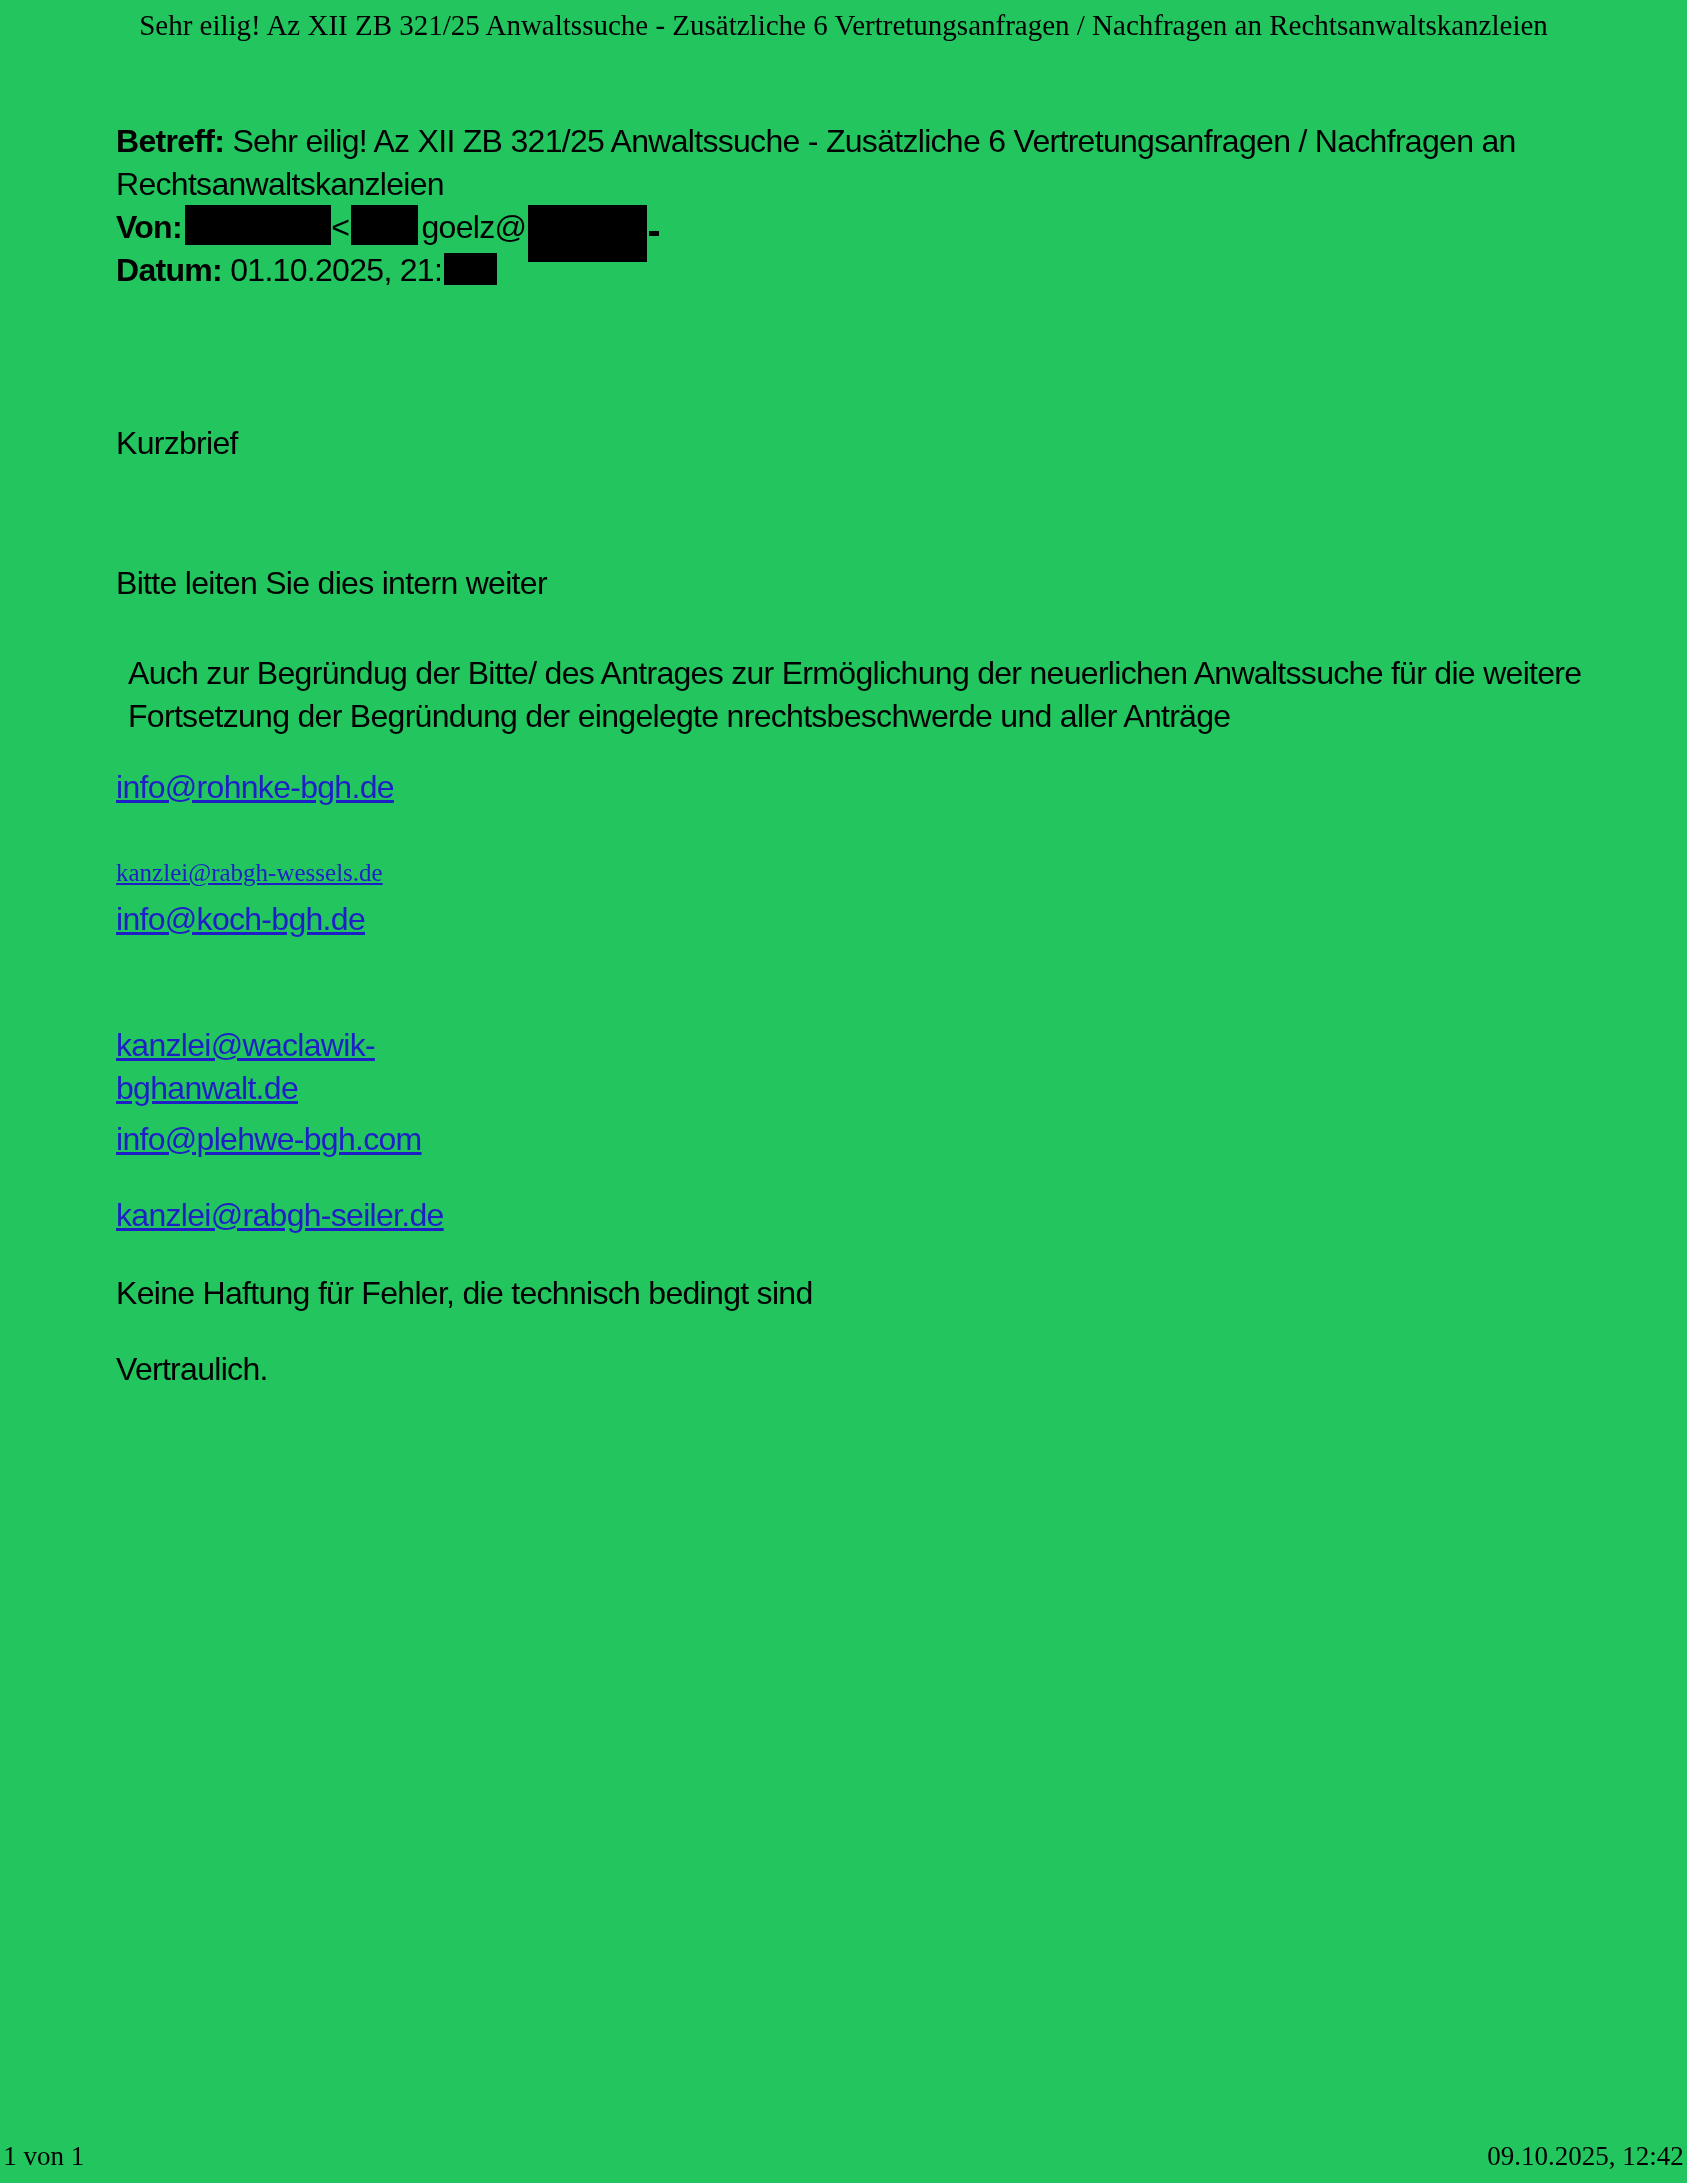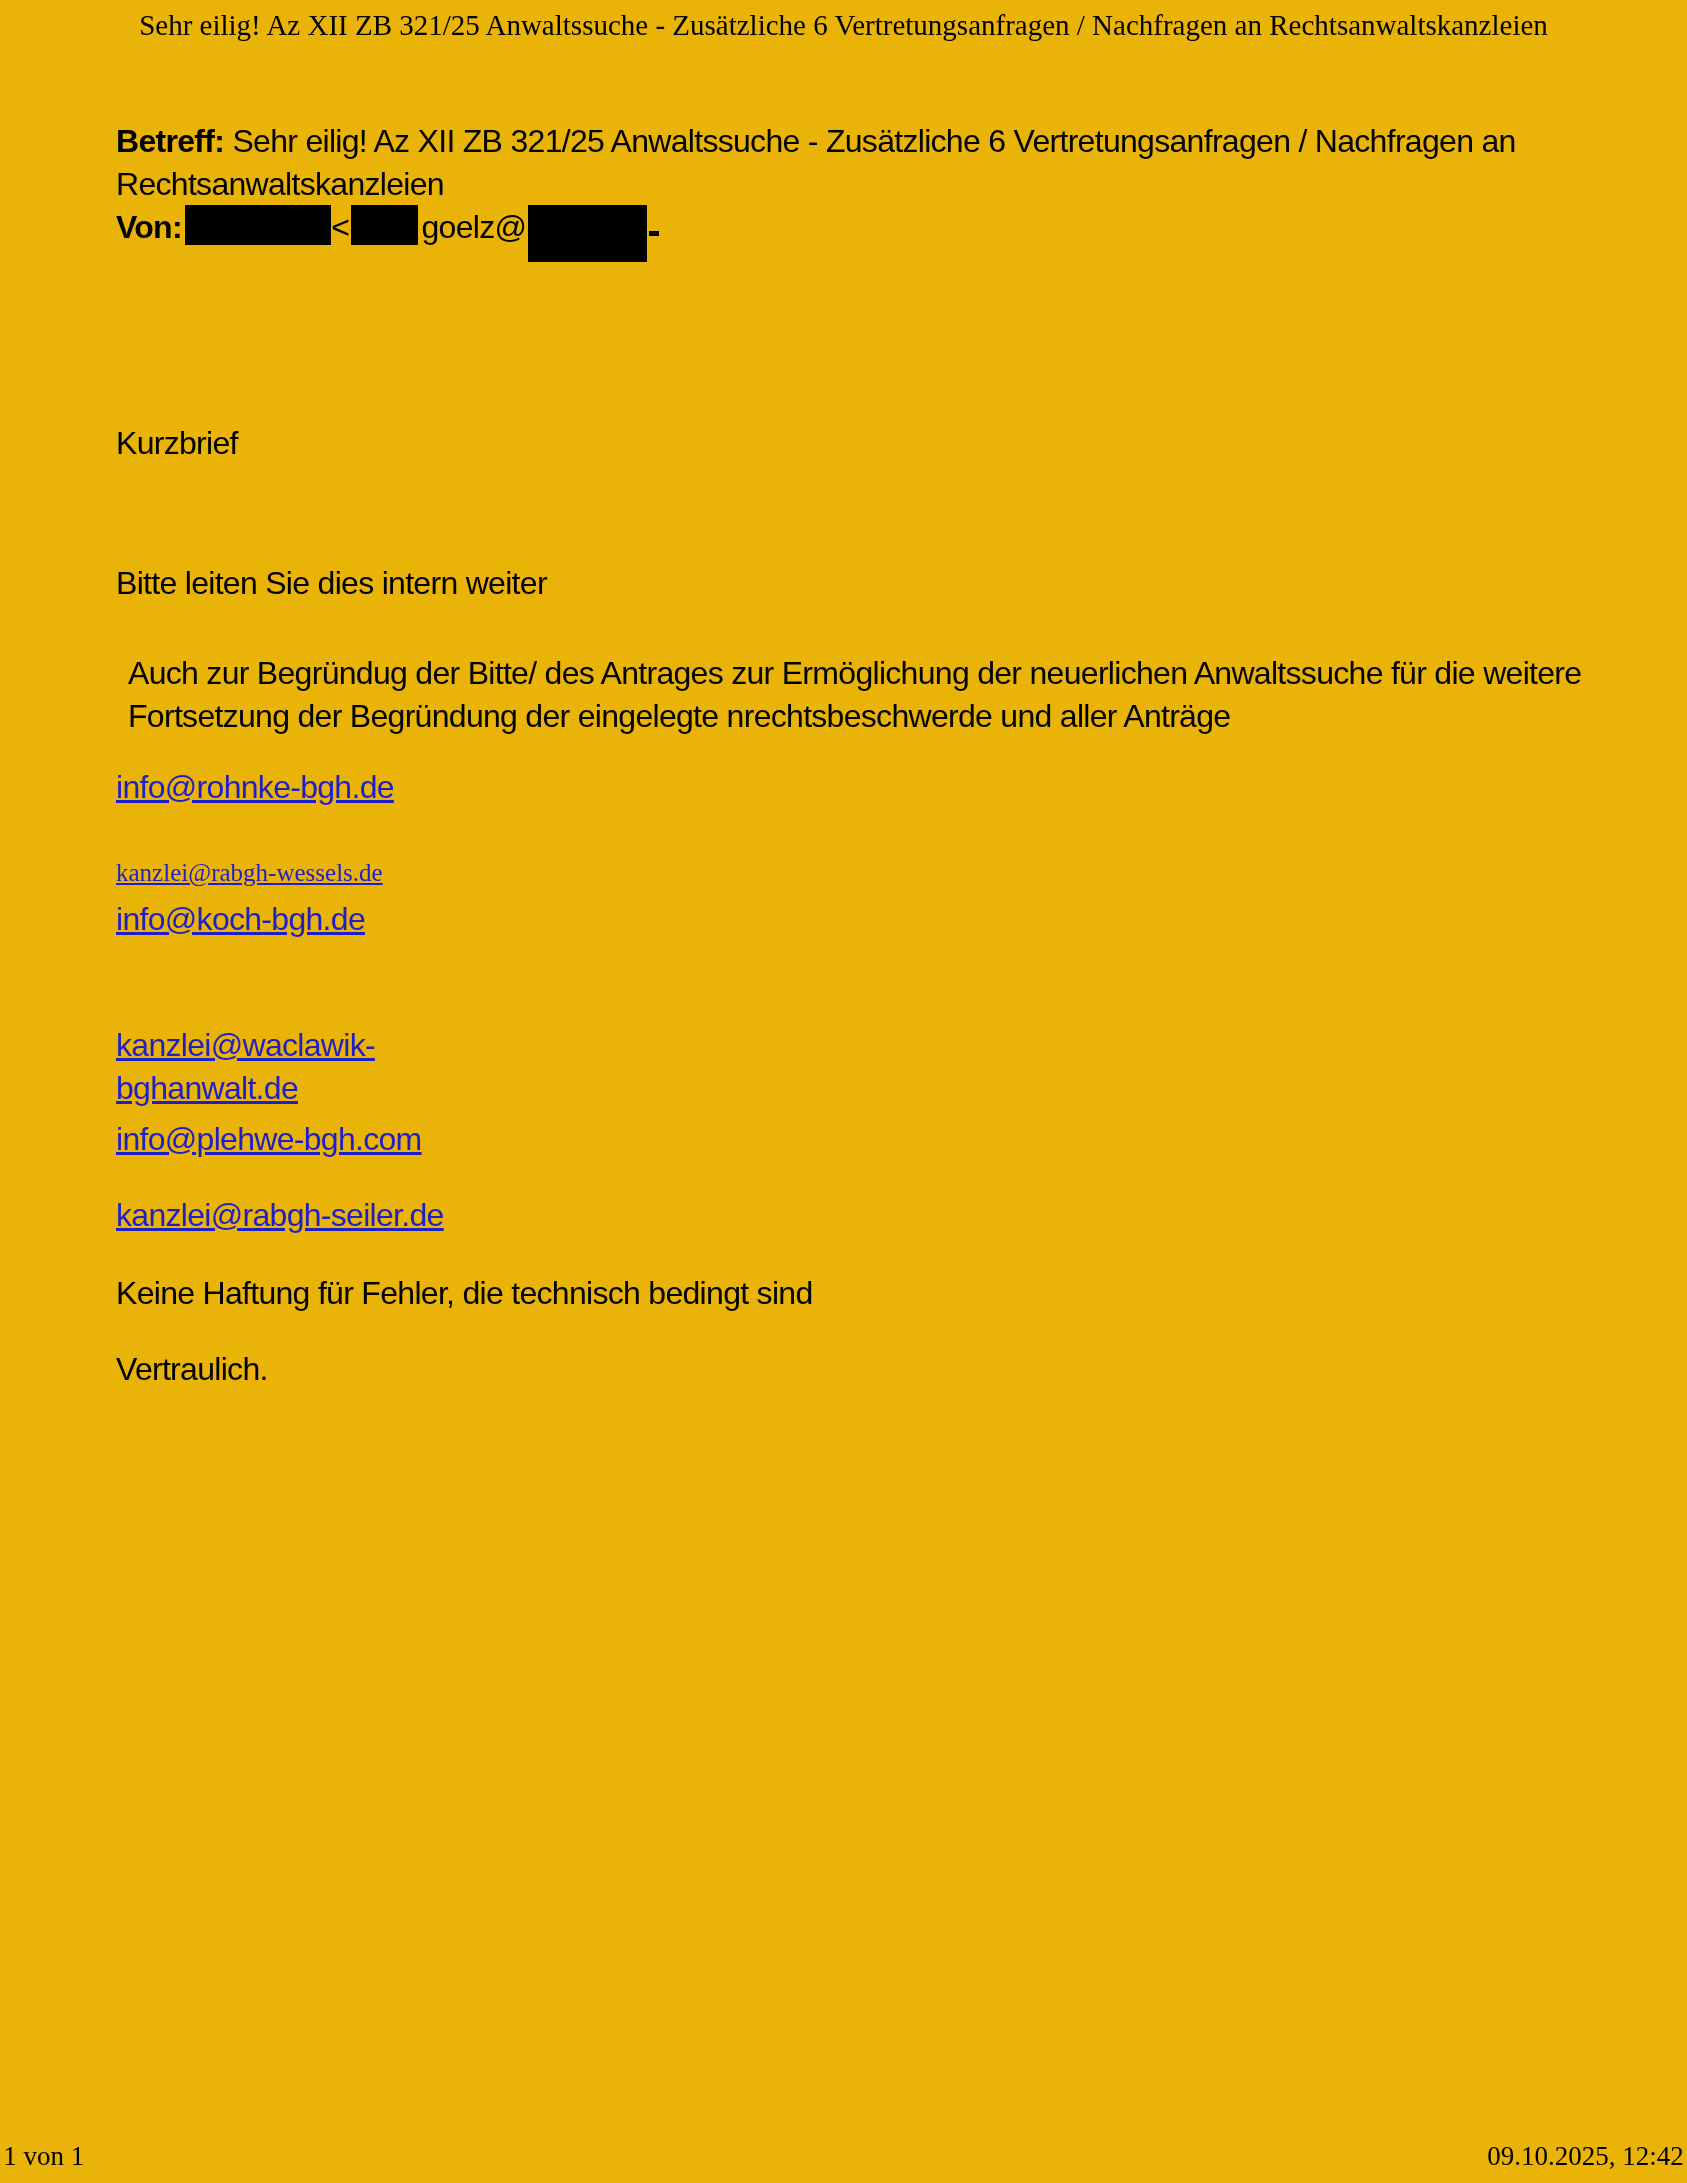--- a/index.html
+++ b/index.html
@@ -1,20 +1,20 @@
 <!DOCTYPE html>
 <html style="font-size:10.6px"><head>
 <meta charset="utf-8">
 <style>
   html,body{margin:0;padding:0;background:#ffffff;}
   .page{
     position:relative;
     width:1687px;
     height:2183px;
-    background:#eab308;
+    background:#22c55e;
     color:#000000;
     font-family:"Liberation Sans",sans-serif;
     overflow:hidden;
   }
   .abs{position:absolute;}
   .serif{font-family:"Liberation Serif",serif;}
   .print-hf{
     font-family:"Liberation Serif",serif;
     font-size:27px;
     color:#000000;
@@ -70,20 +70,21 @@
 <body>
 
 <div class="page">
 
   <div class="abs title print-hf" style="font-size:29px;">Sehr eilig! Az XII ZB 321/25 Anwaltssuche - Zusätzliche 6 Vertretungsanfragen / Nachfragen an Rechtsanwaltskanzleien</div>
 
   <div class="abs bodytext" style="top:120px;left:116px;width:1528px;"><b>Betreff:</b> <span>Sehr eilig! Az XII ZB 321/25 Anwaltssuche - Zusätzliche 6 Vertretungsanfragen / Nachfragen an Rechtsanwaltskanzleien</span></div>
 
   <div class="abs bodytext" style="top:205px;left:116px;white-space:nowrap;"><b>Von:</b><span class="redact" style="width:146px;margin-left:3.3px;"></span><span>&lt;</span><span class="redact" style="width:67px;margin-left:2px;margin-right:3.3px;"></span><span>goelz@</span><span class="redact tall" style="width:119px;margin-left:2px;"></span><span class="redact-dash"></span></div>
 
+  <div class="abs bodytext" style="top:249px;left:116px;white-space:nowrap;"><b>Datum:</b> <span>01.10.2025, 21:</span><span class="redact small" style="width:53px;margin-left:2px;"></span></div>
 
 
   <div class="abs bodytext" style="top:422px;left:116px;">Kurzbrief</div>
 
   <div class="abs bodytext" style="top:562px;left:116px;">Bitte leiten Sie dies intern weiter</div>
 
   <div class="abs bodytext" style="top:652px;left:128px;width:1528px;">Auch zur Begründug der Bitte/ des Antrages zur Ermöglichung der neuerlichen Anwaltssuche für die weitere Fortsetzung der Begründung der eingelegte nrechtsbeschwerde und aller Anträge</div>
 
   <div class="abs bodytext" style="top:766px;left:116px;"><a class="maillink">info@rohnke-bgh.de</a></div>
 

